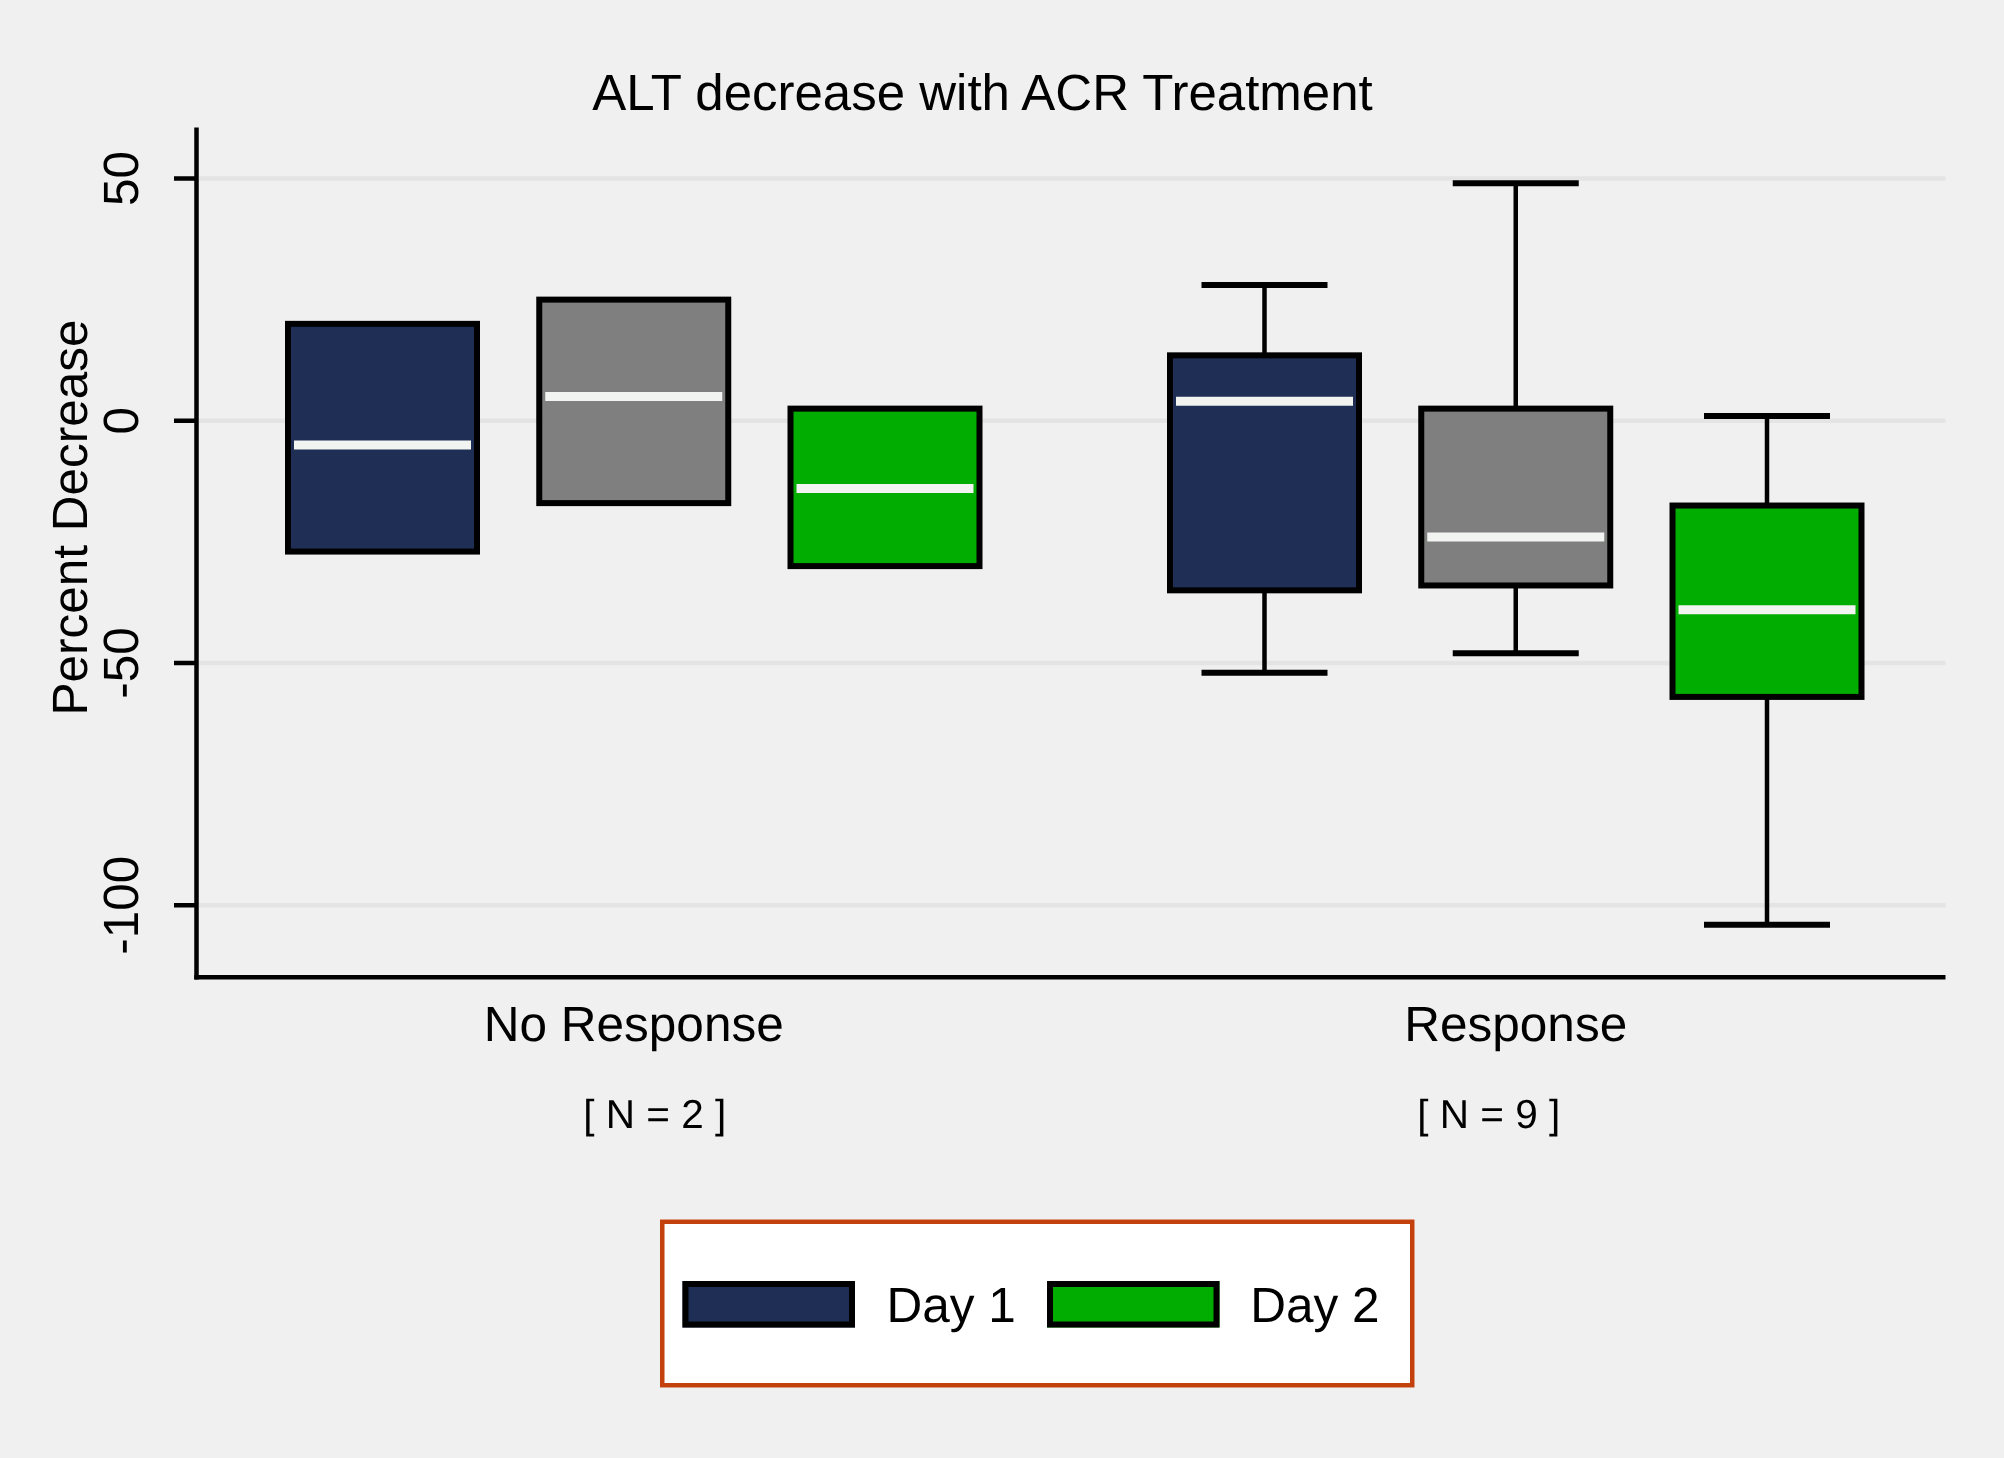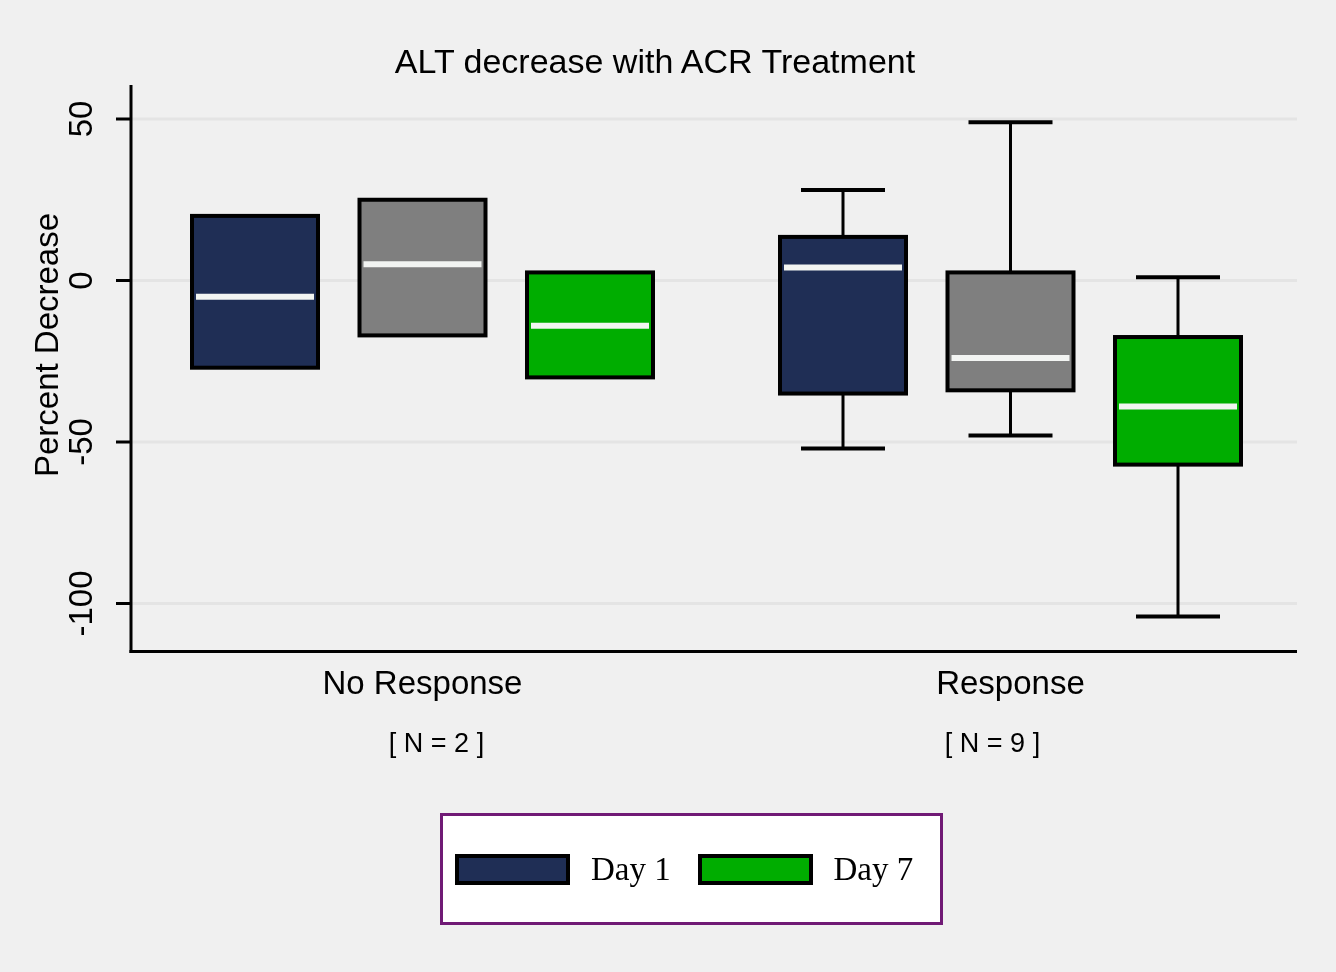--- a/index.html
+++ b/index.html
@@ -11,23 +11,23 @@
   }
   .figure{position:absolute;left:0;top:0;width:1336px;height:800px;}
   svg text{fill:#000;}
   .title-text{font-size:34px;}
   .ylabel-text{font-size:33px;}
   .tick-text{font-size:33px;}
   .group-text{font-size:33px;}
   .n-text{font-size:27px;}
   .legend{
     position:absolute;left:440px;top:813px;width:503px;height:112px;
-    background:#ffffff;border:3px solid #701a75;box-sizing:border-box;
+    background:#ffffff;border:3px solid #c2410c;box-sizing:border-box;
     display:grid;grid-template-columns:1fr 1fr;align-content:center;
-    row-gap:15px;padding-left:12px;font-family:Liberation Serif, serif;
+    row-gap:15px;padding-left:12px;
   }
   .legend-item{display:flex;align-items:center;}
   .legend-swatch{
     width:115px;height:31px;border:4px solid #000;box-sizing:border-box;
     margin-right:21px;flex:0 0 auto;
   }
   .legend-label{font-size:33px;color:#000;line-height:1;}
 </style>
 </head>
 <body>
@@ -106,17 +106,17 @@
       </g>
   </svg>
 
   <div class="legend">
     <div class="legend-item">
       <span class="legend-swatch" style="background-color: rgb(31, 46, 85);"></span>
       <span class="legend-label">Day 1</span>
     </div>
     <div class="legend-item">
       <span class="legend-swatch" style="background-color: rgb(0, 173, 0);"></span>
-      <span class="legend-label">Day 7</span>
+      <span class="legend-label">Day 2</span>
     </div>
   </div>
 
 </div>
 
 </body></html>

